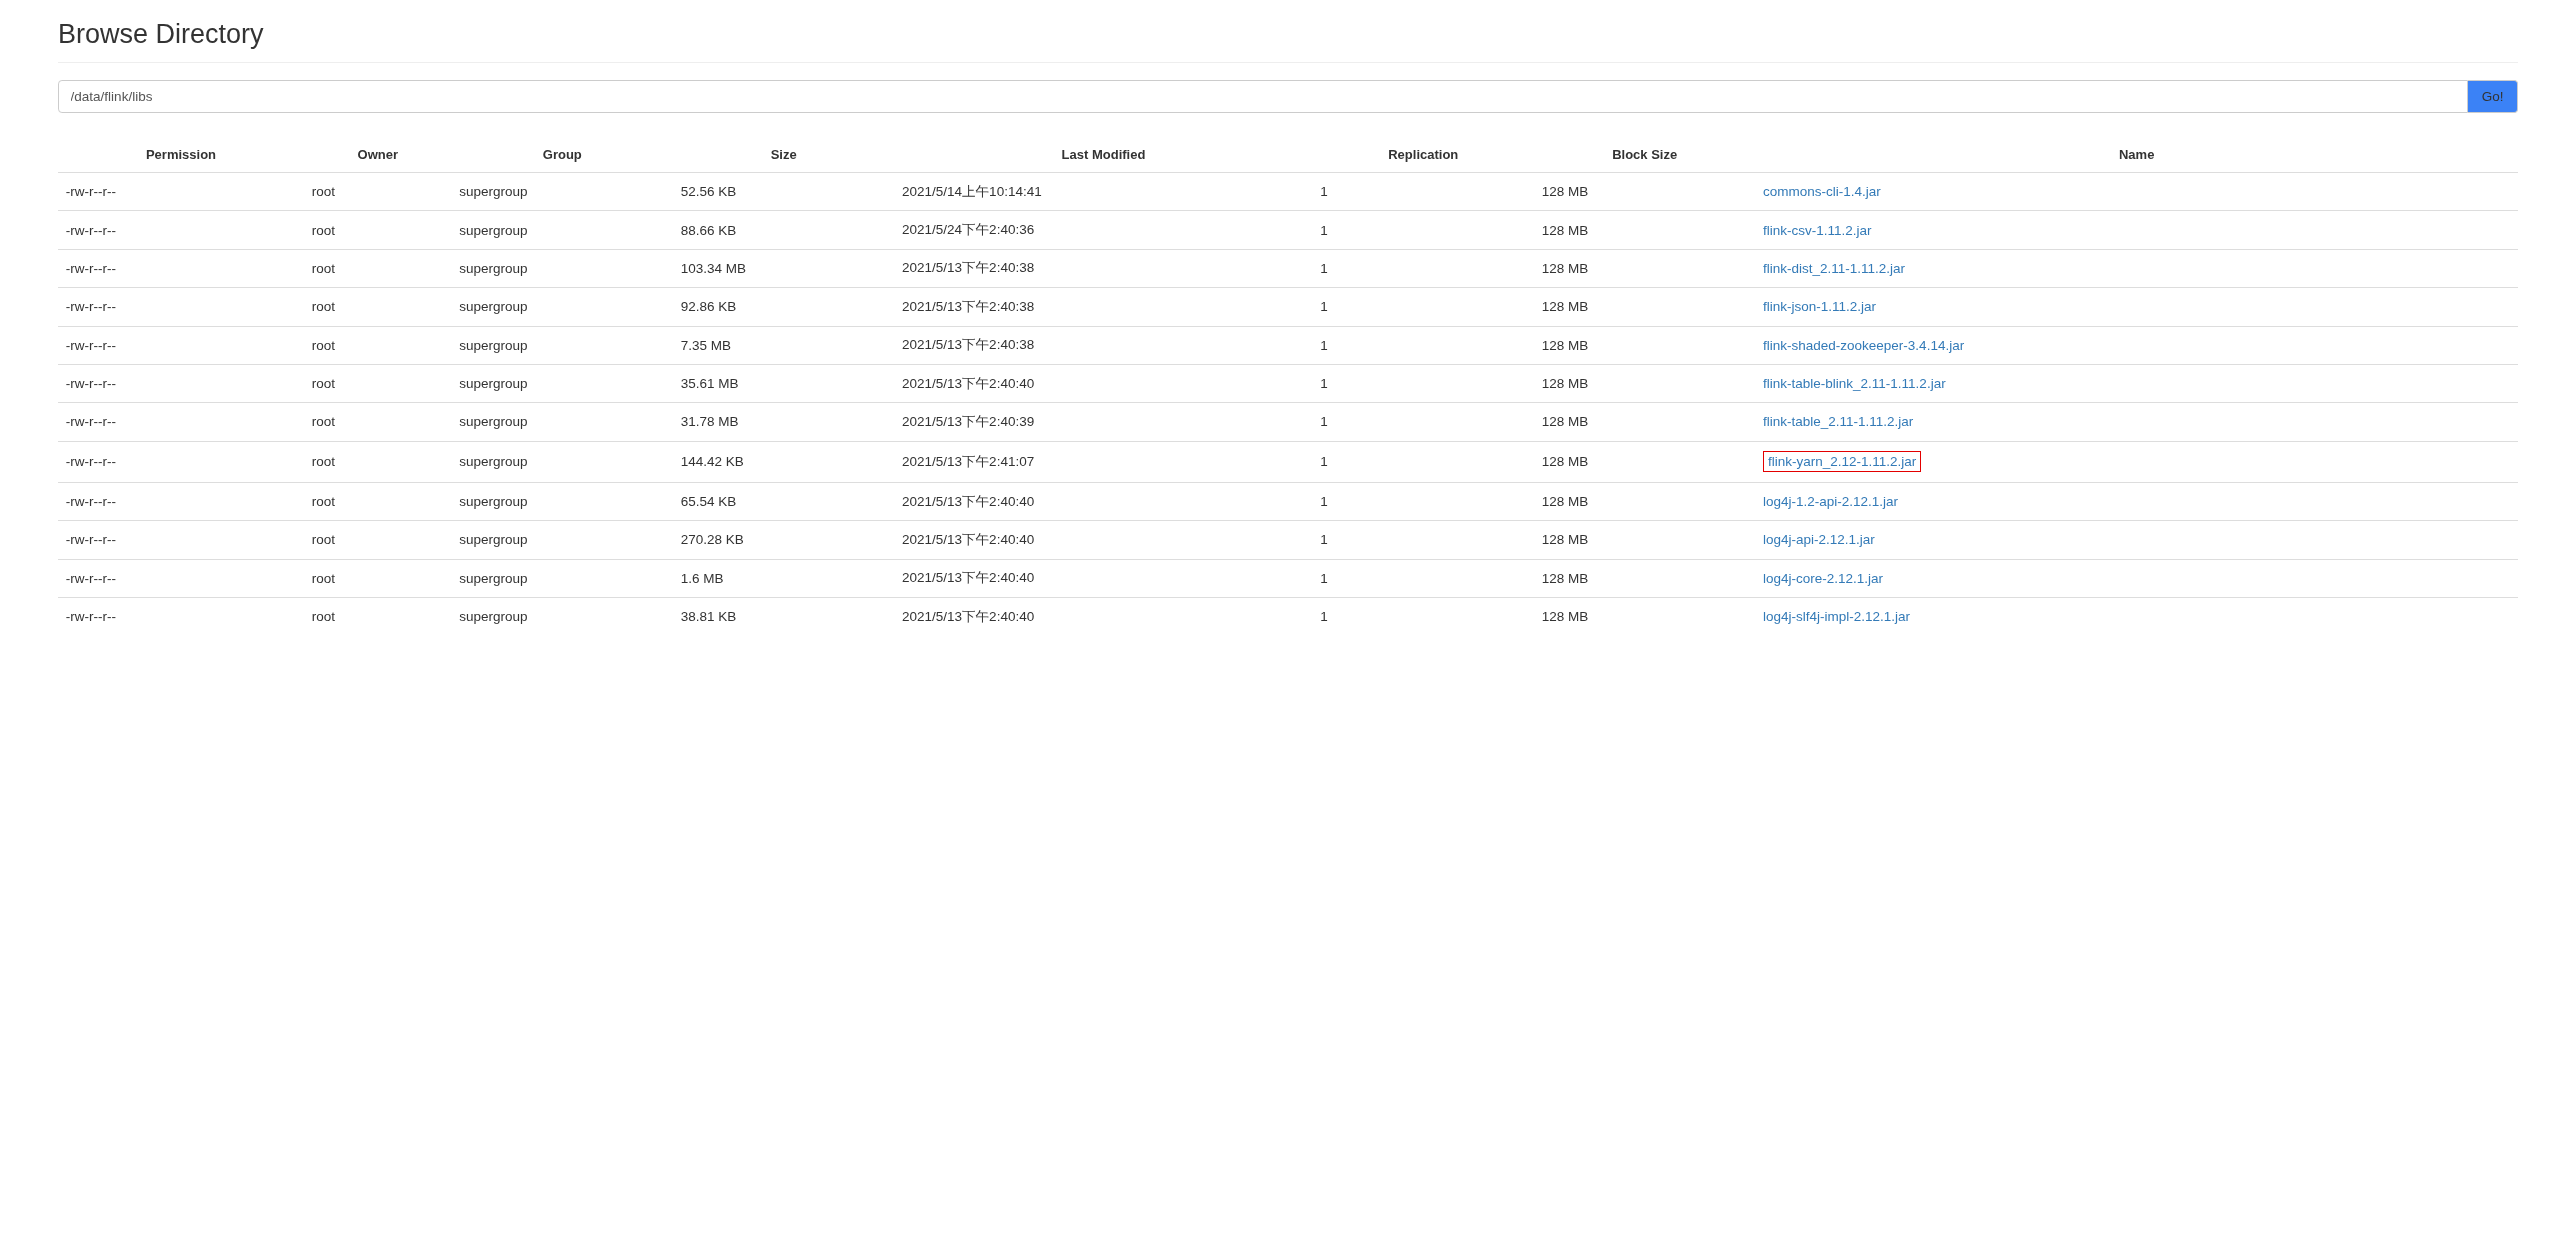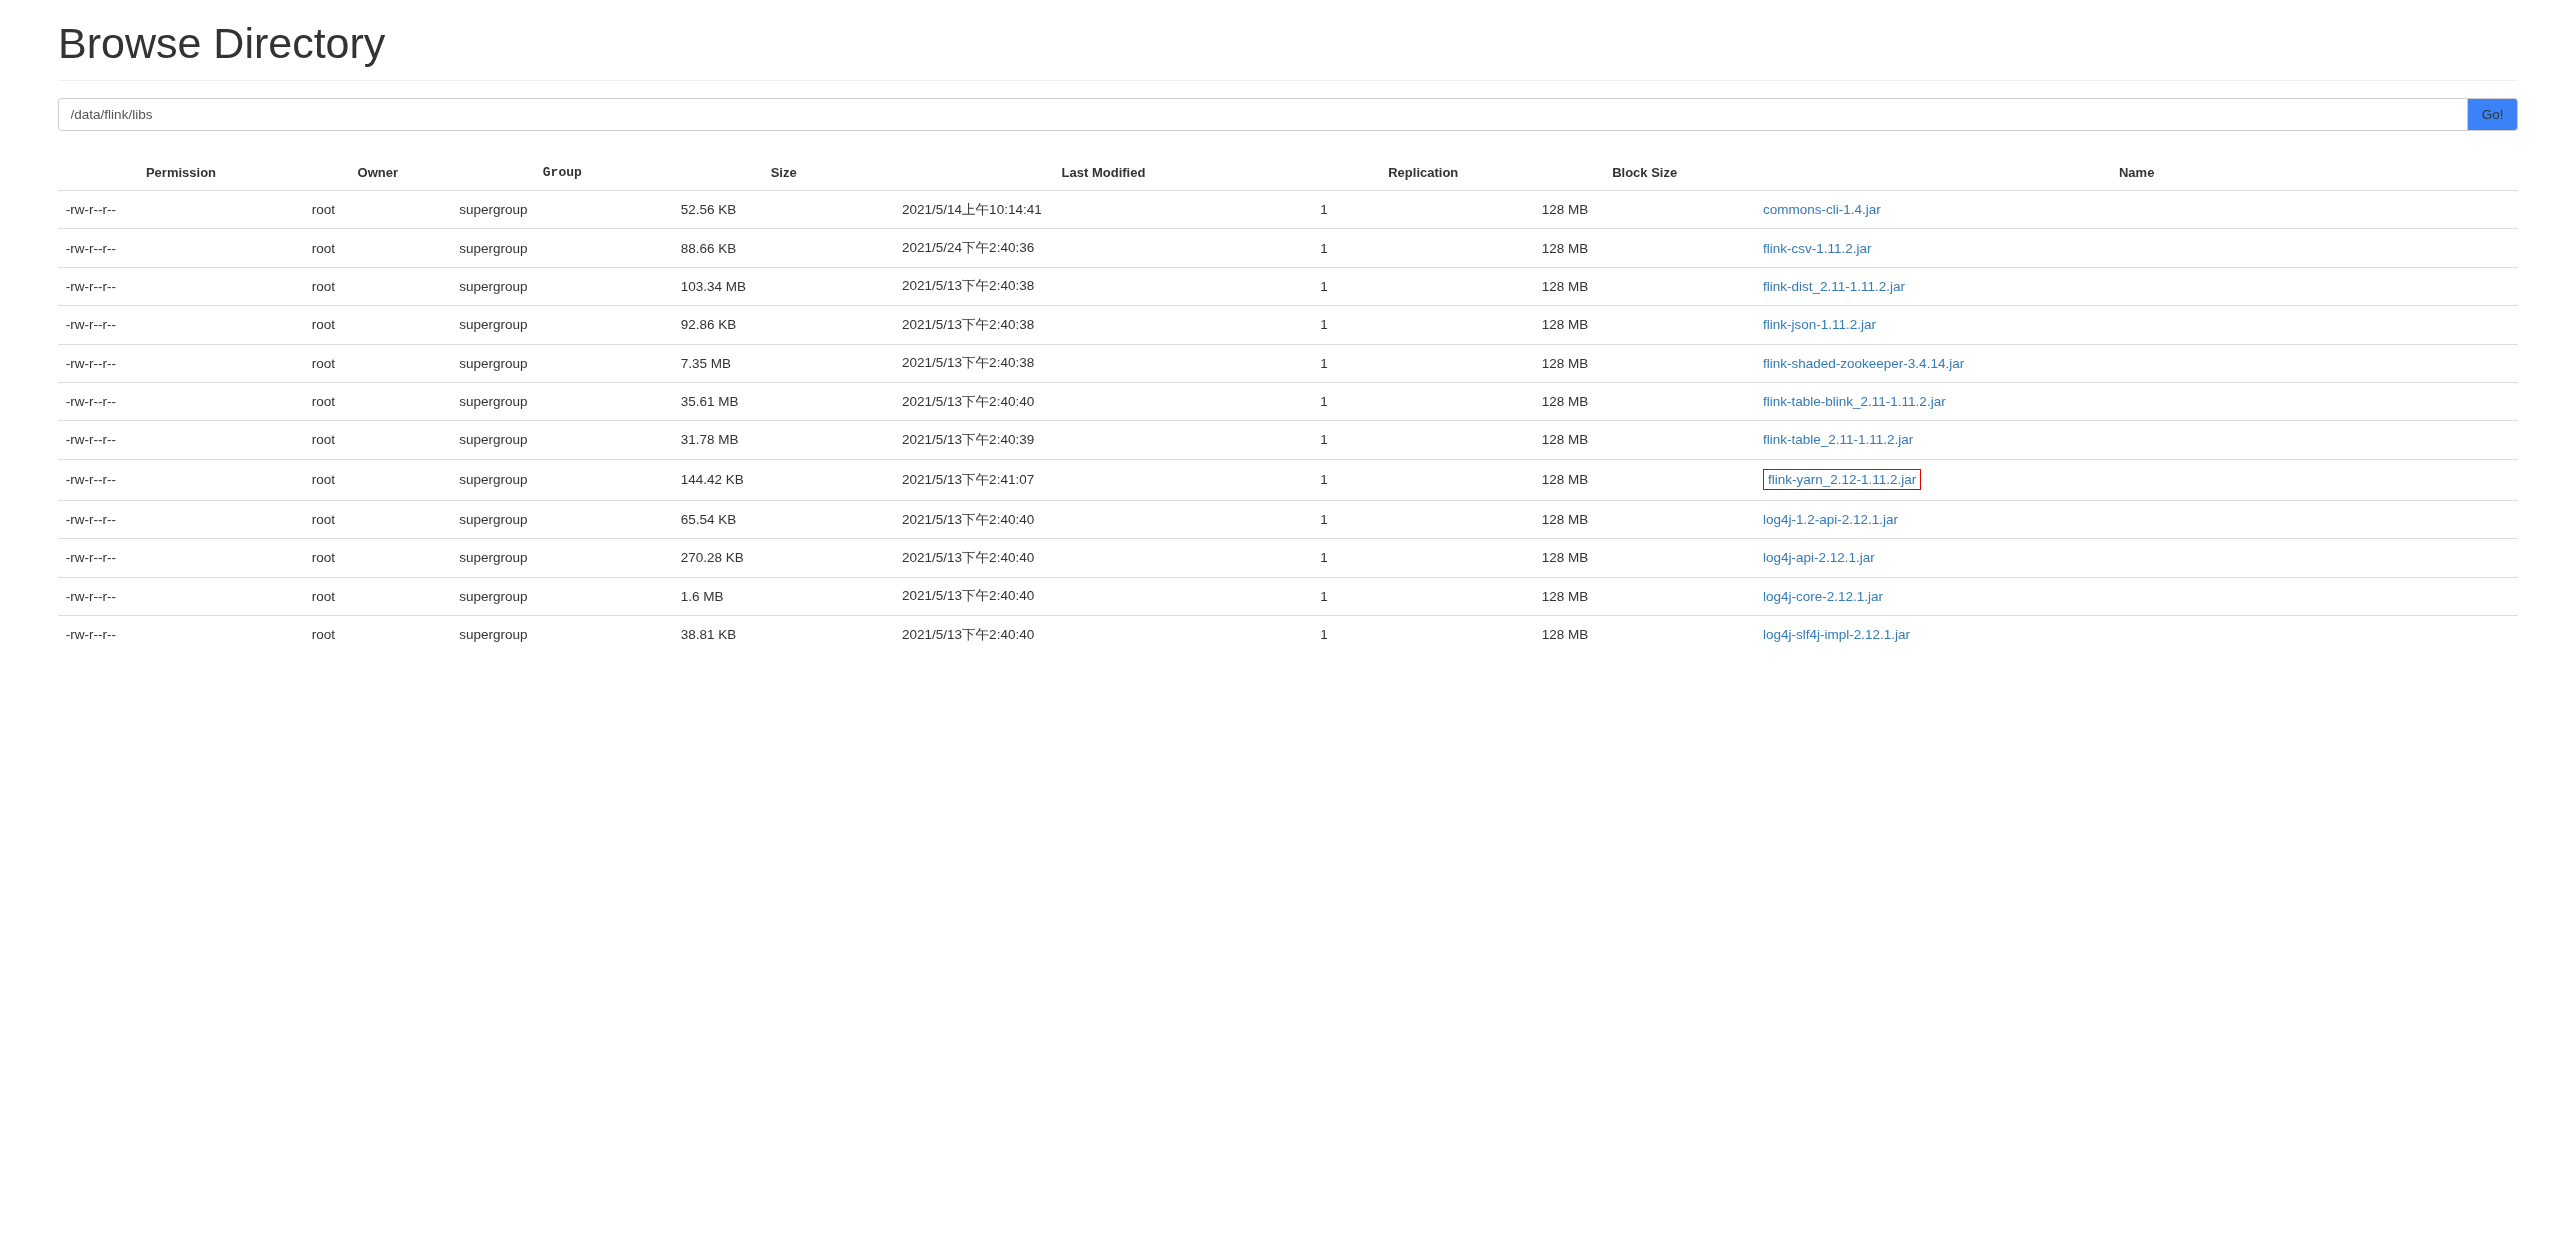--- a/index.html
+++ b/index.html
@@ -8,21 +8,21 @@
       padding: 0;
     }
     body {
       font-family: -apple-system, BlinkMacSystemFont, "Helvetica Neue", Helvetica, Arial, sans-serif;
       font-size: 13.5px;
       color: #333;
       background: #fff;
       padding: 19.3px 58px;
     }
     h1 {
-      font-size: 43px;
+      font-size: 27px;
       font-weight: 500;
       color: #333;
       margin-bottom: 11.6px;
     }
     hr {
       border: none;
       border-top: 1px solid #eee;
       margin-bottom: 17.4px;
     }
     .input-row {
@@ -73,21 +73,21 @@
       text-decoration: none;
       cursor: pointer;
     }
     .highlighted {
       border: 1.9px solid #e30000;
       padding: 1.9px 3.9px;
       display: inline-block;
     }
     .col-perm { width: 10%; }
     .col-owner { width: 6%; margin-left: 24px; }
-    .col-group { width: 9%; font-family: Liberation Mono, monospace; }
+    .col-group { width: 9%; }
     .col-size { width: 9%; }
     .col-lm { width: 17%; margin-left: 44px; }
     .col-rep { width: 9%; }
     .col-bs { width: 9%; }
     .col-name { width: 31%; }
   </style>
 </head>
 <body>
 
 <h1>Browse Directory</h1>

